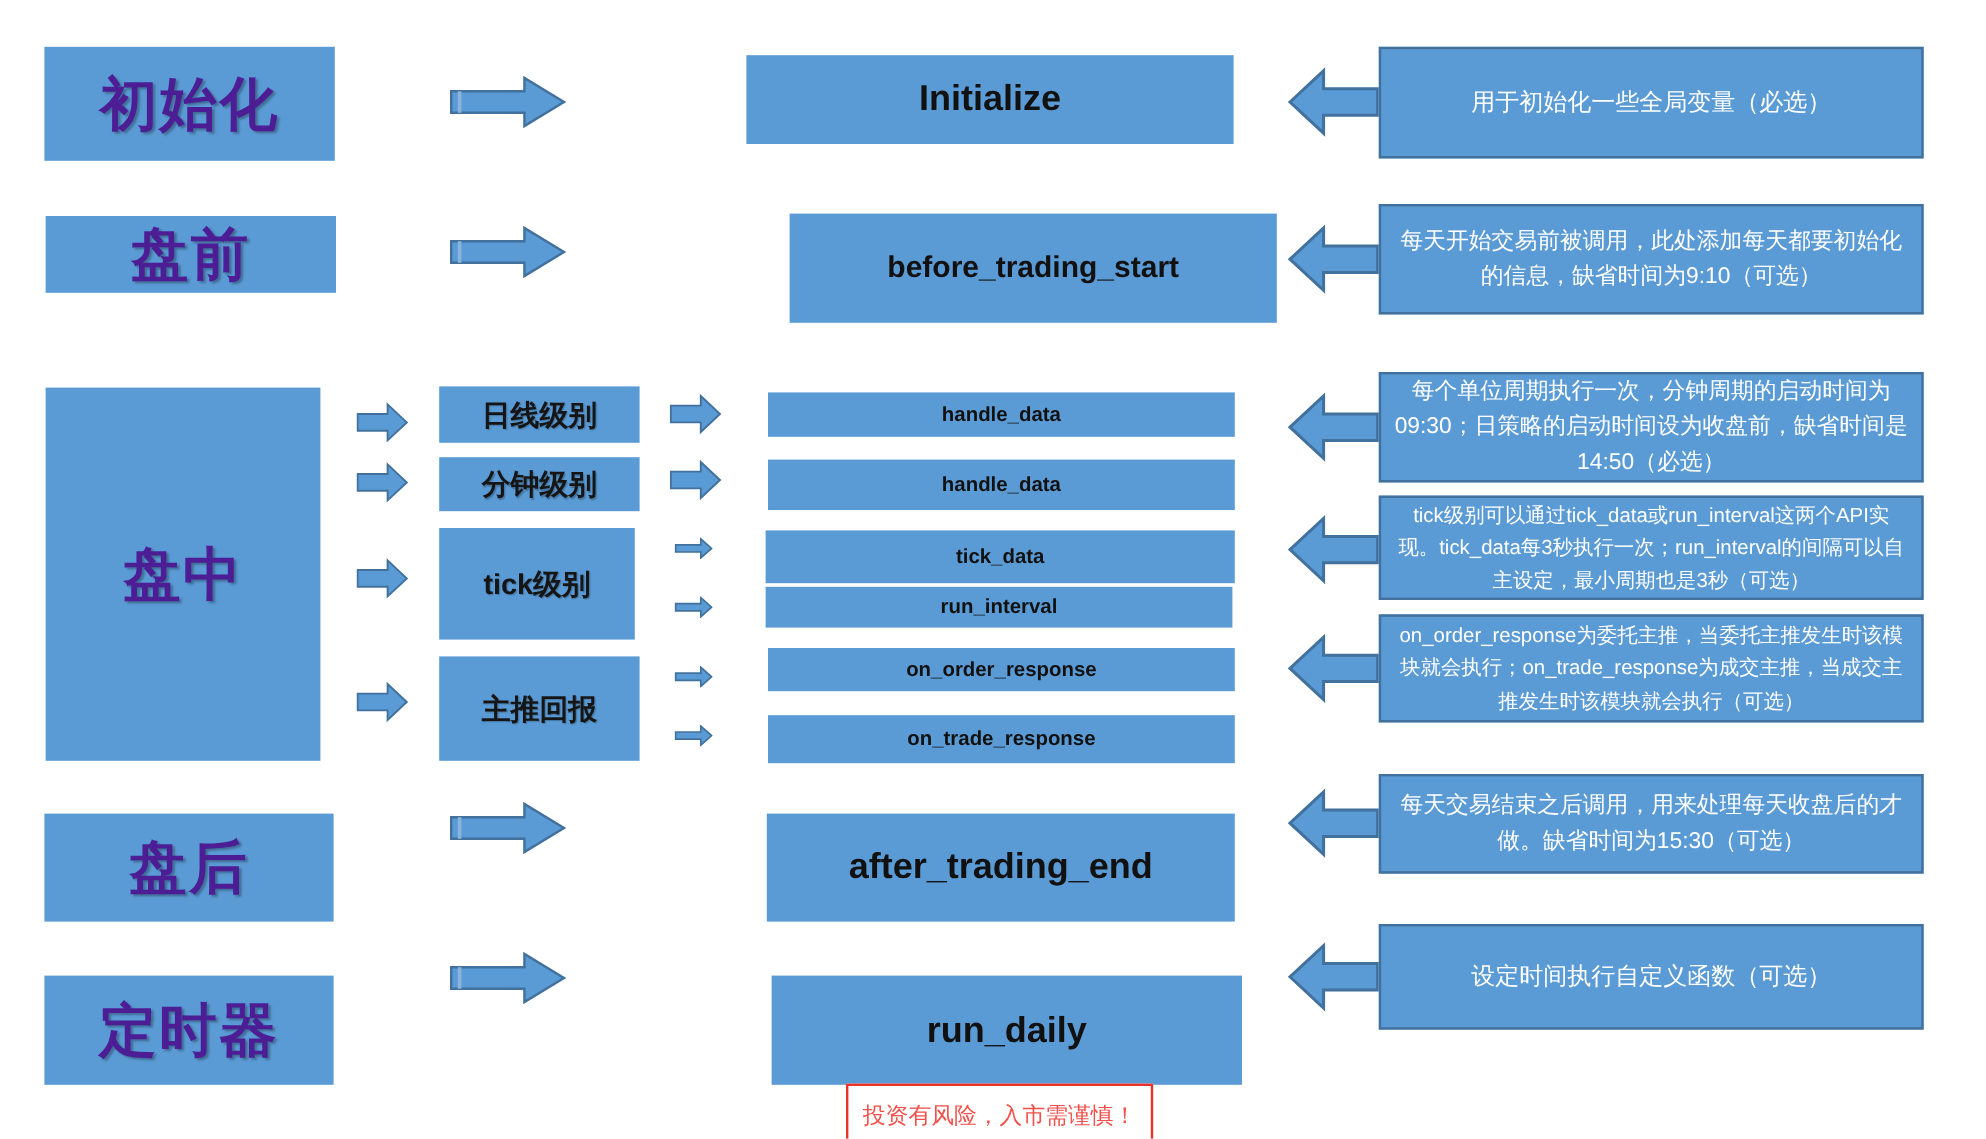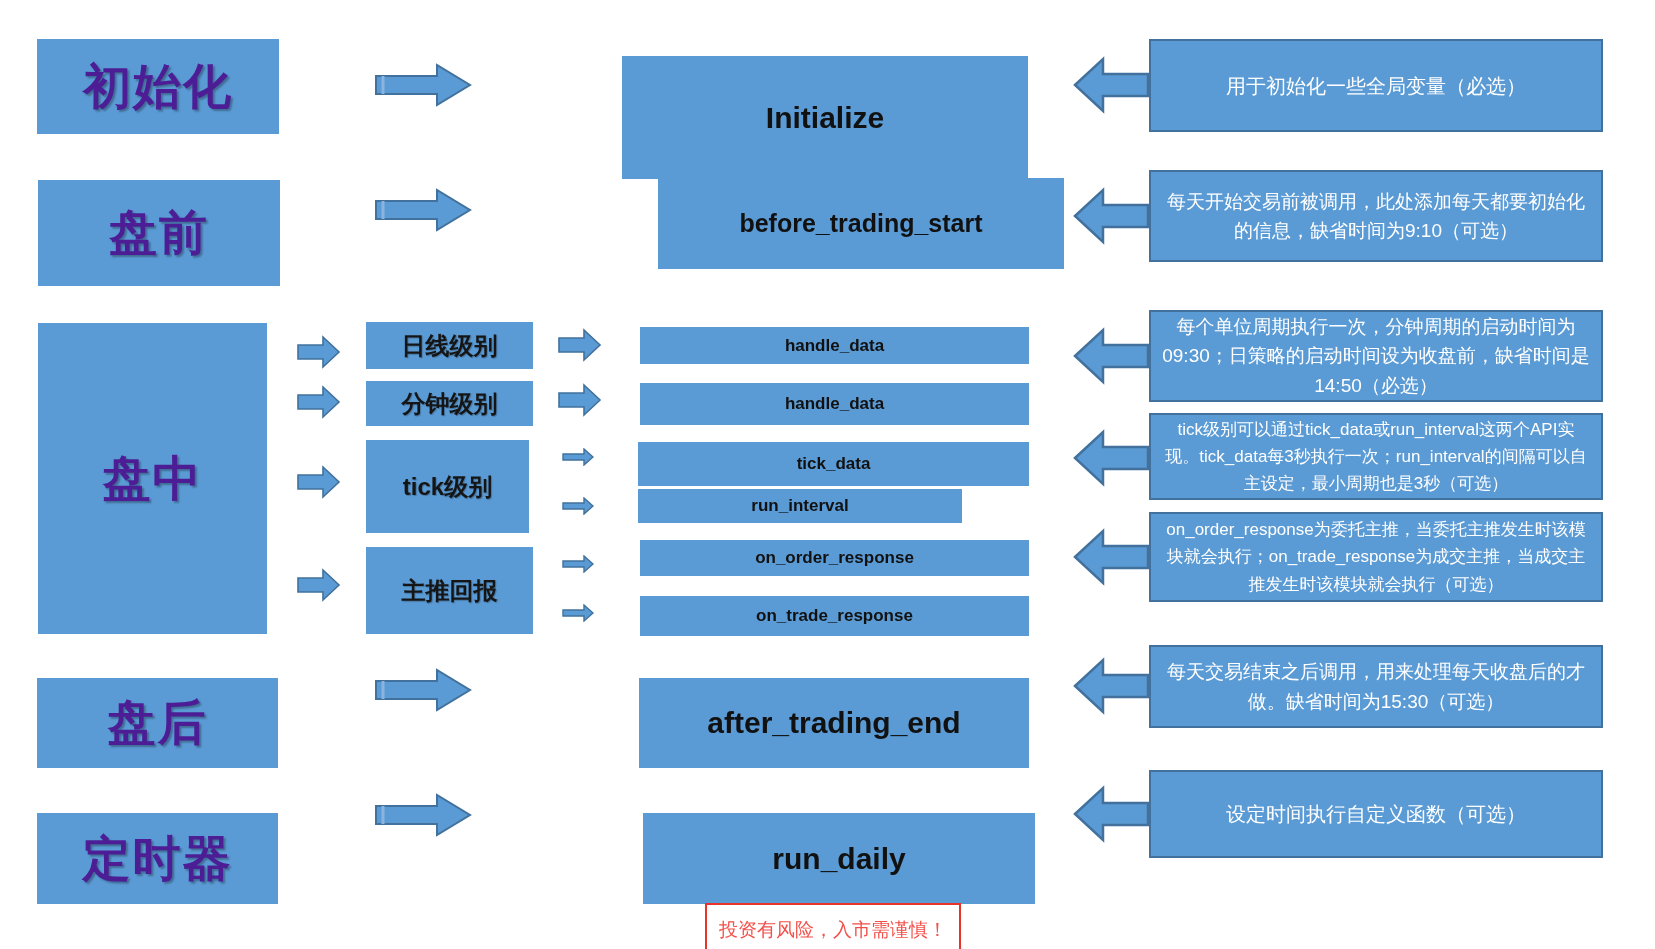--- a/index.html
+++ b/index.html
@@ -57,21 +57,21 @@
   }
 </style>
 </head>
 <body>
 
 <div id="canvas">
 
   <div class="box" style="left:37px;top:39px;width:242px;height:95px;">
     <span class="stage-label">初始化</span>
   </div>
-  <div class="box" style="left:38px;top:180px;width:242px;height:106px;">
+  <div class="box" style="left:38px;top:180px;width:242px;height:64px;">
     <span class="stage-label">盘前</span>
   </div>
   <div class="box" style="left:38px;top:323px;width:229px;height:311px;">
     <span class="stage-label">盘中</span>
   </div>
   <div class="box" style="left:37px;top:678px;width:241px;height:90px;">
     <span class="stage-label">盘后</span>
   </div>
   <div class="box" style="left:37px;top:813px;width:241px;height:91px;">
     <span class="stage-label">定时器</span>
@@ -132,36 +132,36 @@
   <svg class="arrow" style="left:562px;top:497px;" width="32" height="18" viewBox="0 0 32 18">
     <polygon points="1,6 22,6 22,1 31,9 22,17 22,12 1,12" fill="#5b9bd5" stroke="#41719c" stroke-width="1.4"></polygon>
   </svg>
   <svg class="arrow" style="left:562px;top:555px;" width="32" height="18" viewBox="0 0 32 18">
     <polygon points="1,6 22,6 22,1 31,9 22,17 22,12 1,12" fill="#5b9bd5" stroke="#41719c" stroke-width="1.4"></polygon>
   </svg>
   <svg class="arrow" style="left:562px;top:604px;" width="32" height="18" viewBox="0 0 32 18">
     <polygon points="1,6 22,6 22,1 31,9 22,17 22,12 1,12" fill="#5b9bd5" stroke="#41719c" stroke-width="1.4"></polygon>
   </svg>
 
-  <div class="box" style="left:622px;top:56px;width:406px;height:123px;">
+  <div class="box" style="left:622px;top:46px;width:406px;height:74px;">
     <span class="fn-label-lg">Initialize</span>
   </div>
   <div class="box" style="left:622px;top:178px;width:406px;height:91px;margin-left:36px;">
     <span class="fn-label-md">before_trading_start</span>
   </div>
   <div class="box" style="left:640px;top:327px;width:389px;height:37px;">
     <span class="fn-label-sm">handle_data</span>
   </div>
   <div class="box" style="left:640px;top:383px;width:389px;height:42px;">
     <span class="fn-label-sm">handle_data</span>
   </div>
   <div class="box" style="left:638px;top:442px;width:391px;height:44px;">
     <span class="fn-label-sm">tick_data</span>
   </div>
-  <div class="box" style="left:638px;top:489px;width:324px;height:34px;">
+  <div class="box" style="left:638px;top:489px;width:389px;height:34px;">
     <span class="fn-label-sm">run_interval</span>
   </div>
   <div class="box" style="left:640px;top:540px;width:389px;height:36px;">
     <span class="fn-label-sm">on_order_response</span>
   </div>
   <div class="box" style="left:640px;top:596px;width:389px;height:40px;">
     <span class="fn-label-sm">on_trade_response</span>
   </div>
   <div class="box" style="left:639px;top:678px;width:390px;height:90px;">
     <span class="fn-label-lg">after_trading_end</span>

